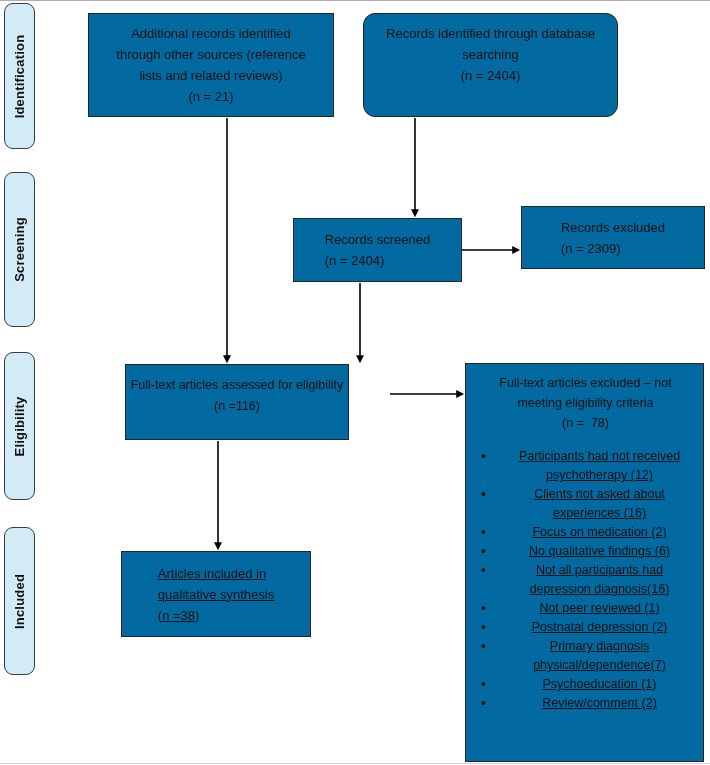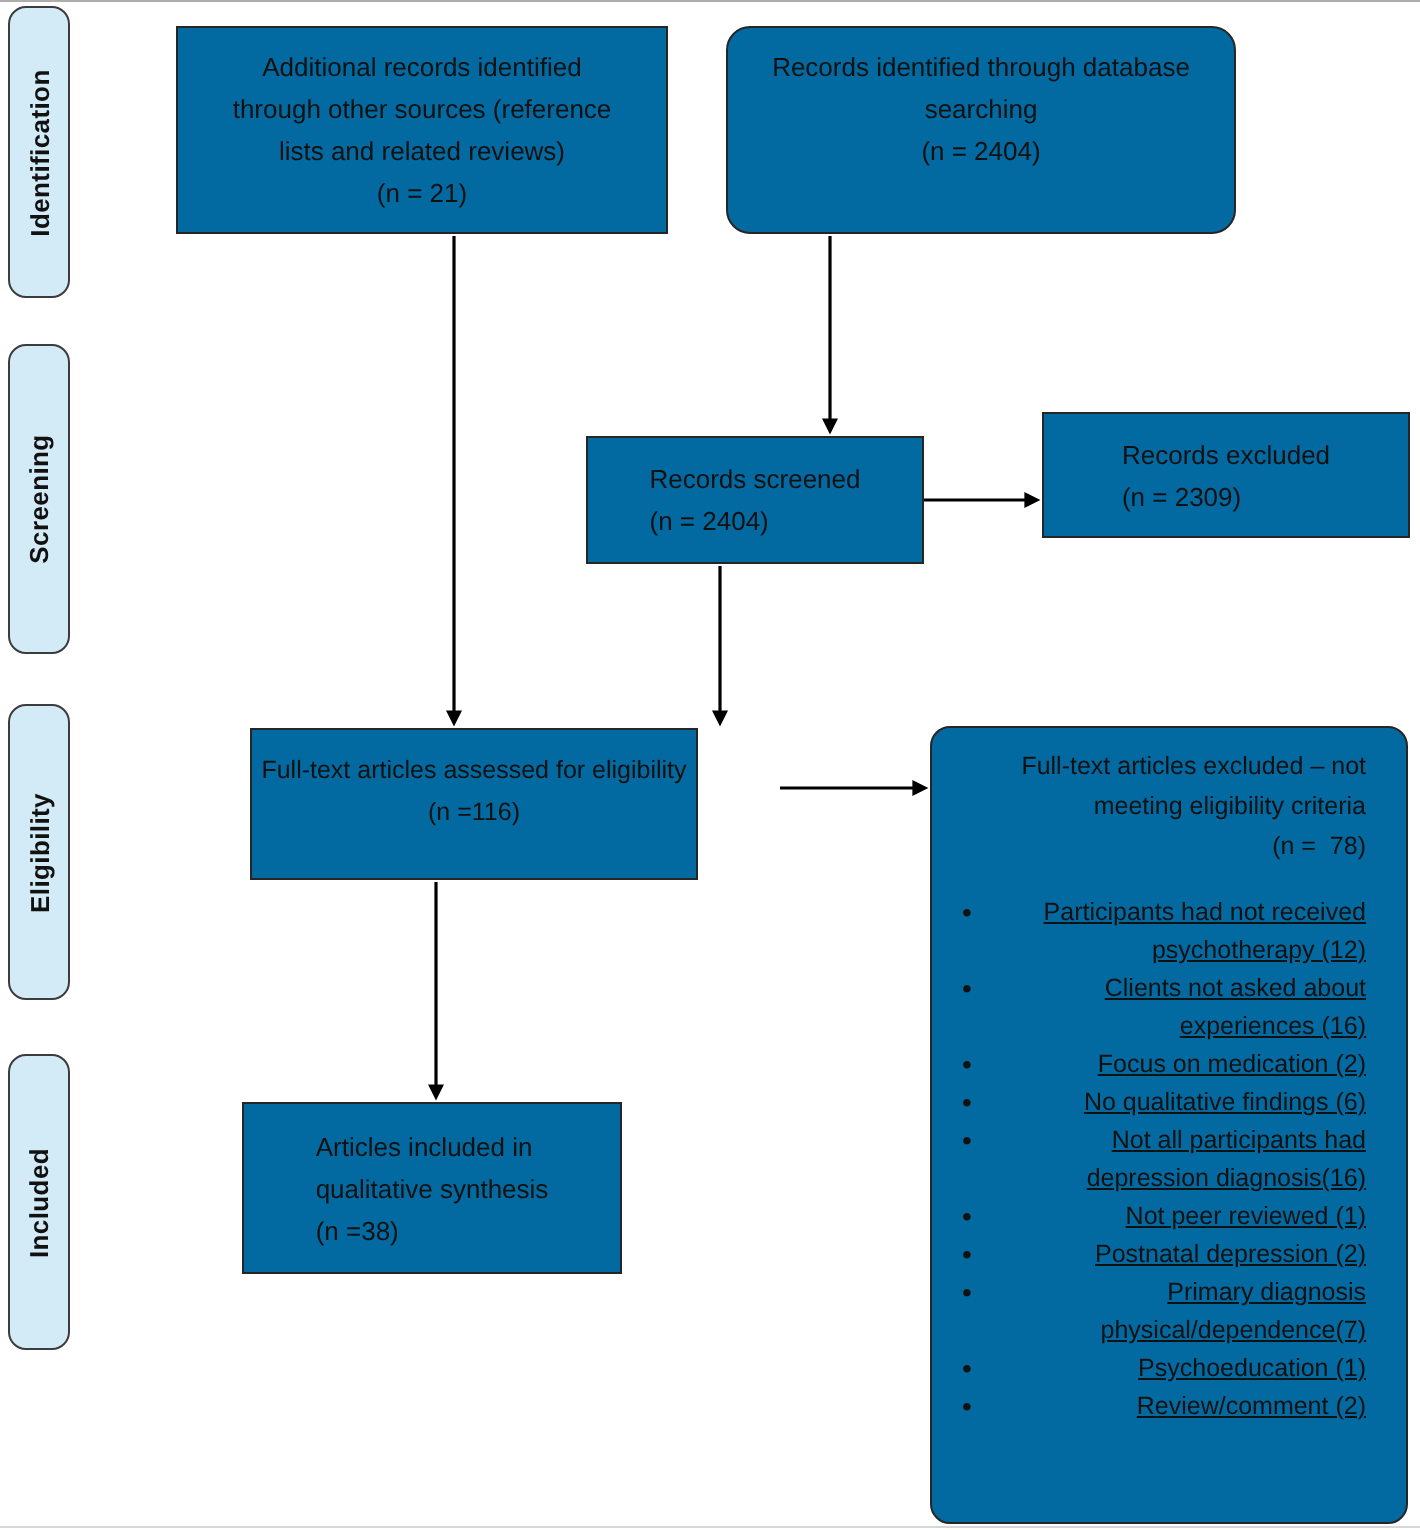--- a/index.html
+++ b/index.html
@@ -58,28 +58,27 @@
   .box .txt{white-space:pre-line;}
   .box.center{display:flex;align-items:center;justify-content:center;text-align:left;}
   .box.topalign{display:flex;align-items:flex-start;justify-content:center;text-align:center;padding-top:9px;}
 
   .box.additional{left:88px;top:13px;width:246px;height:104px;}
   .box.database{left:363px;top:13px;width:255px;height:104px;border-radius:12px;}
   .box.screened{left:293px;top:218px;width:169px;height:64px;}
   .box.records-excluded{left:521px;top:206px;width:184px;height:63px;}
   .box.fulltext{left:125px;top:364px;width:224px;height:76px;font-size:12.5px;padding:0 2px;}
   .box.fulltext{display:flex;align-items:flex-start;justify-content:center;text-align:center;padding-top:10px;}
-  .box.included-box{left:121px;top:551px;width:190px;height:86px;}
+  .box.included-box{left:121px;top:551px;width:190px;height:86px;text-decoration:underline;}
 
   .box.excluded{
     left:465px;top:363px;width:239px;height:399px;
     font-size:12.5px;line-height:19px;
-    padding:9px 20px 8px 12px;
-    text-align:right;
-    border-radius:10px;
+    padding:9px 10px 8px 12px;
+    text-align:center;
   }
   .excluded-header{white-space:pre-wrap;line-height:20px;}
   .excluded-list{
     list-style:none;margin:14px 0 0 0;padding:0;text-decoration:underline;
   }
   .excluded-list li{
     position:relative;
     padding-left:28px;
     line-height:19px;
   }

